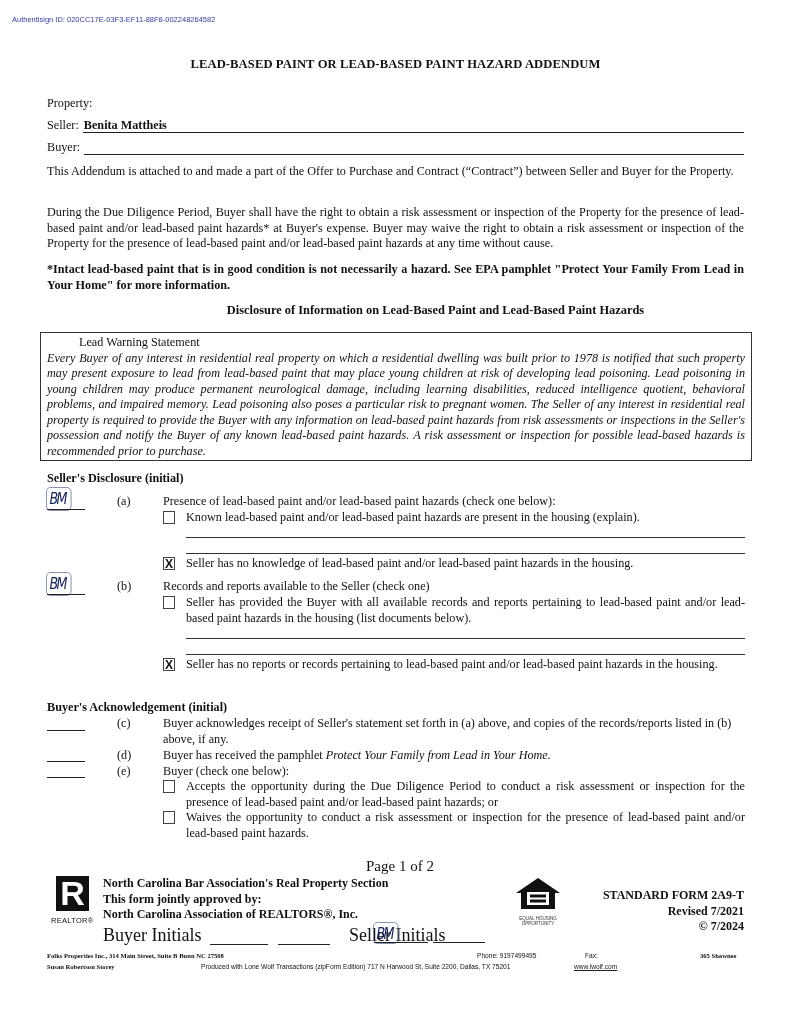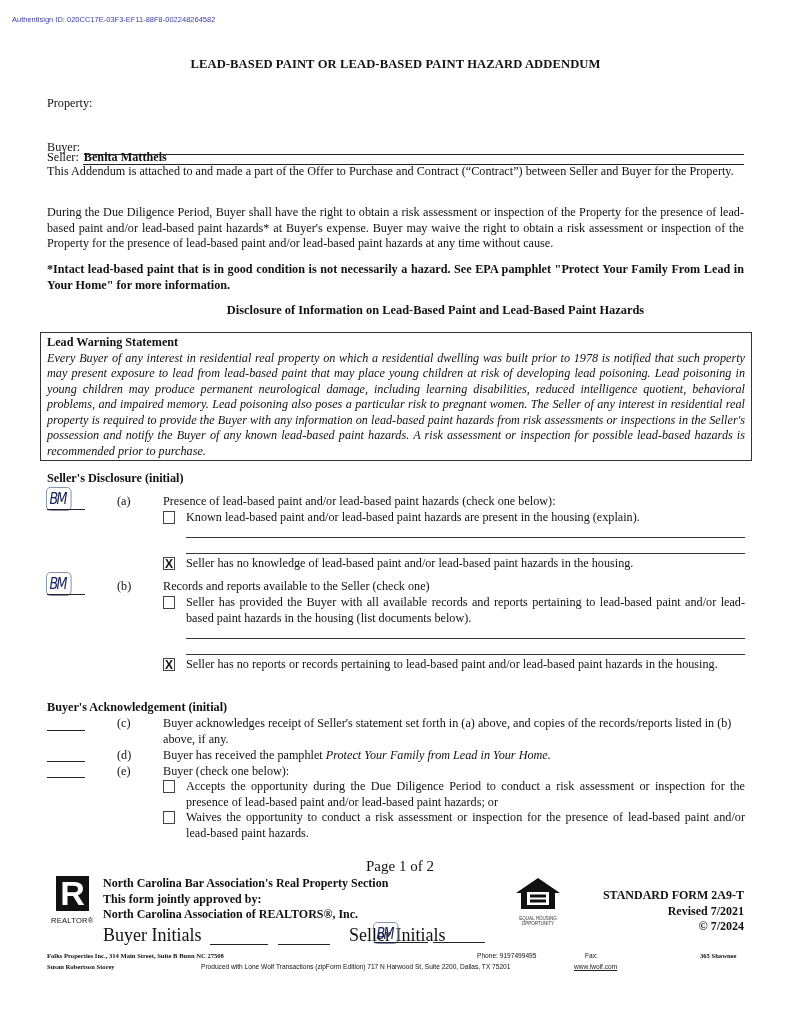--- a/index.html
+++ b/index.html
@@ -8,21 +8,21 @@
     .abs { position: absolute; }
     .auth { left: 12px; top: 12px; font-family: "Liberation Sans", sans-serif; font-size: 7.5px; color: #3a3aa8; }
     .title { left: 0; width: 791px; top: 57px; text-align: center; font-weight: bold; font-size: 12.6px; letter-spacing: 0.1px; }
     .field-row { left: 47px; width: 697px; height: 16px; display: flex; align-items: flex-end; }
     .field-row .lbl { white-space: nowrap; margin-right: 4px; }
     .field-row .val { flex: 1; border-bottom: 1px solid #222; font-weight: bold; height: 15px; line-height: 14px; padding-left: 1px; }
     .para { left: 47px; width: 697px; text-align: justify; }
     .bold { font-weight: bold; }
     .center-head { left: 0; width: 791px; text-align: center; font-weight: bold; font-size: 12.4px; }
     .warn-box { left: 40px; top: 332px; width: 712px; height: 129px; border: 1.5px solid #333; padding: 2px 6px; }
-    .warn-box .wtitle { font-weight: bold; }
+    .warn-box .wtitle { font-weight: normal; margin-left: 32px; }
     .warn-box .wtext { font-style: italic; text-align: justify; }
     .section-head { left: 47px; font-weight: bold; }
     .initial-box { position: absolute; width: 30px; height: 24px; border: 1px solid #7a8aa8; border-radius: 5px; font-family: "DejaVu Sans", sans-serif; font-style: italic; font-size: 15px; color: #1a2560; line-height: 22px; padding-left: 3px; letter-spacing: -2px; transform: scaleX(0.85); transform-origin: left; }
     .init-line { position: absolute; border-bottom: 1px solid #222; height: 1px; }
     .item-letter { position: absolute; left: 117px; }
     .item-text { position: absolute; left: 163px; width: 582px; }
     .cb { position: absolute; width: 12px; height: 13px; border: 1px solid #444; font-family: "Liberation Sans", sans-serif; font-weight: bold; font-size: 12px; line-height: 12px; text-align: center; }
     .cb-text { position: absolute; left: 186px; width: 559px; text-align: justify; }
     .blank-line { position: absolute; left: 186px; width: 559px; border-bottom: 1px solid #333; height: 1px; }
     .page-num { left: 366px; top: 859px; font-size: 15px; }
@@ -41,21 +41,21 @@
   </style>
 </head>
 <body>
 
 <div class="abs auth">Authentisign ID: 020CC17E-03F3-EF11-88F8-002248264582</div>
 <div class="abs title">LEAD-BASED PAINT OR LEAD-BASED PAINT HAZARD ADDENDUM</div>
 
 <div class="abs field-row" style="top:95px;">
   <span class="lbl">Property:</span>
 </div>
-<div class="abs field-row" style="top:117px;margin-top:32px;">
+<div class="abs field-row" style="top:117px;">
   <span class="lbl">Seller:</span>
   <span class="val">Benita Mattheis</span>
 </div>
 <div class="abs field-row" style="top:139px;">
   <span class="lbl">Buyer:</span>
   <span class="val"></span>
 </div>
 
 <div class="abs para" style="top:164px;">This Addendum is attached to and made a part of the Offer to Purchase and Contract (“Contract”) between Seller and Buyer for the Property.</div>
 <div class="abs para" style="top:205px;">During the Due Diligence Period, Buyer shall have the right to obtain a risk assessment or inspection of the Property for the presence of lead-based paint and/or lead-based paint hazards* at Buyer's expense.  Buyer may waive the right to obtain a risk assessment or inspection of the Property for the presence of lead-based paint and/or lead-based paint hazards at any time without cause.</div>

